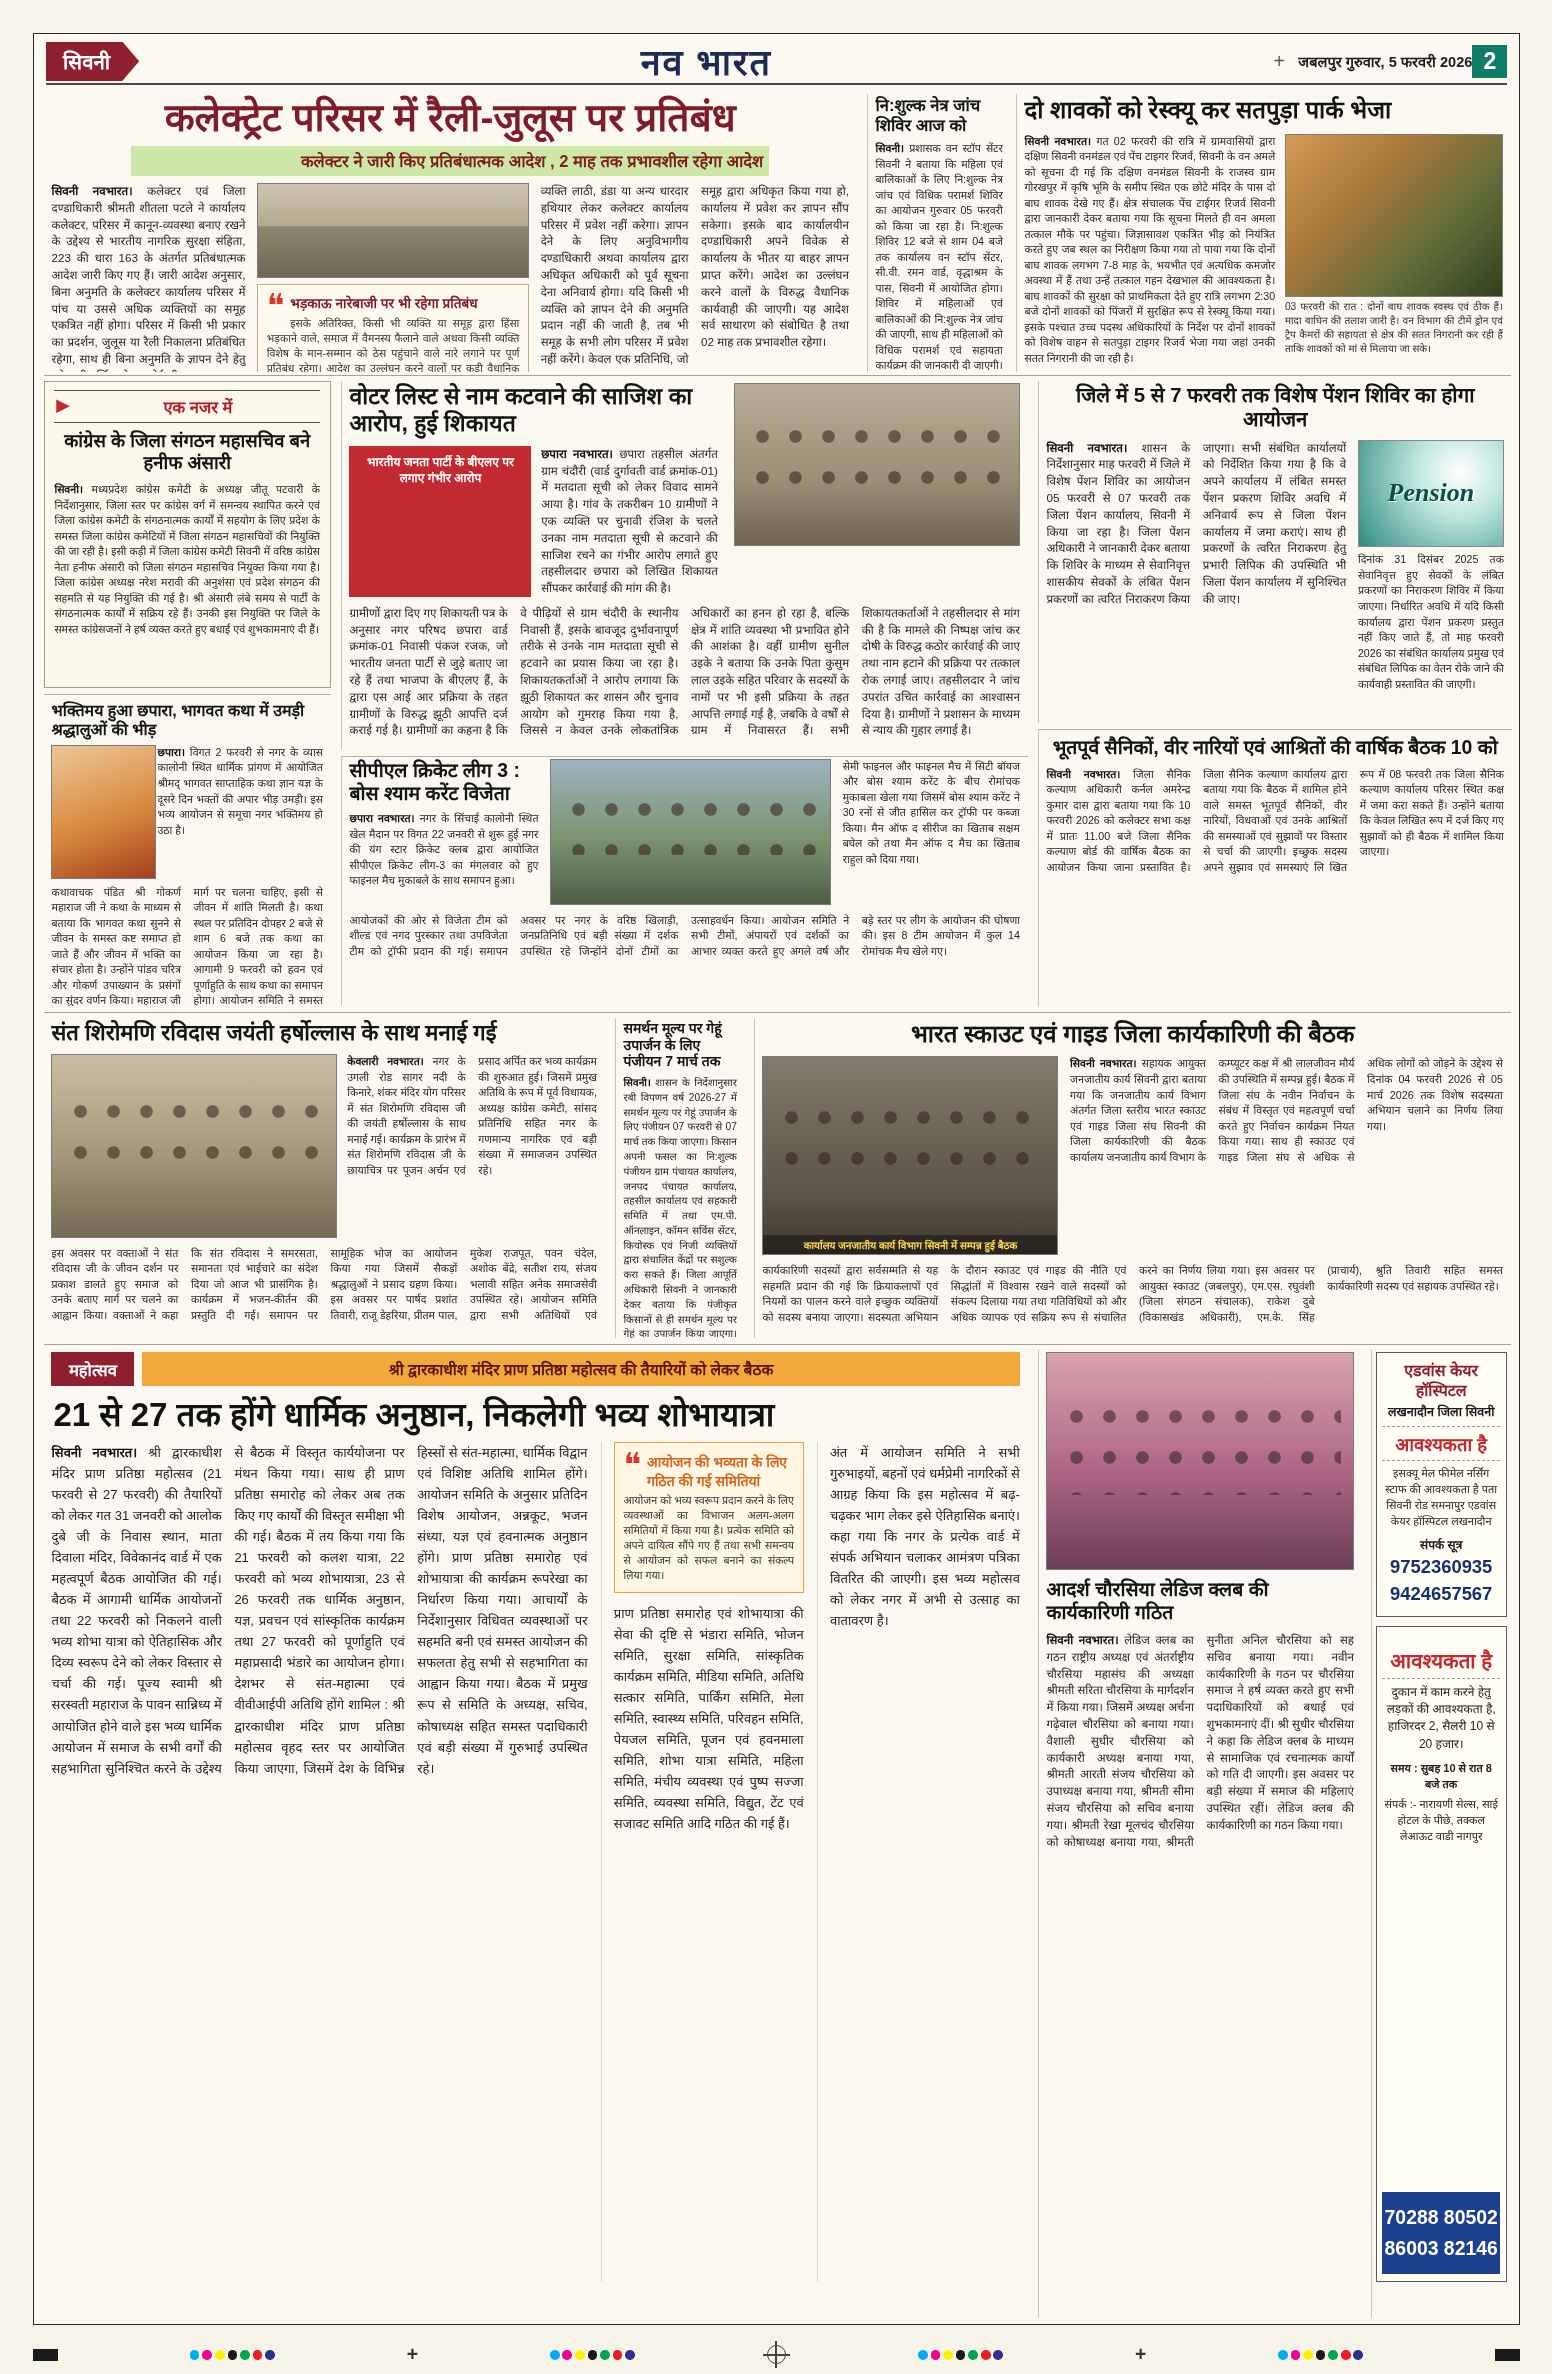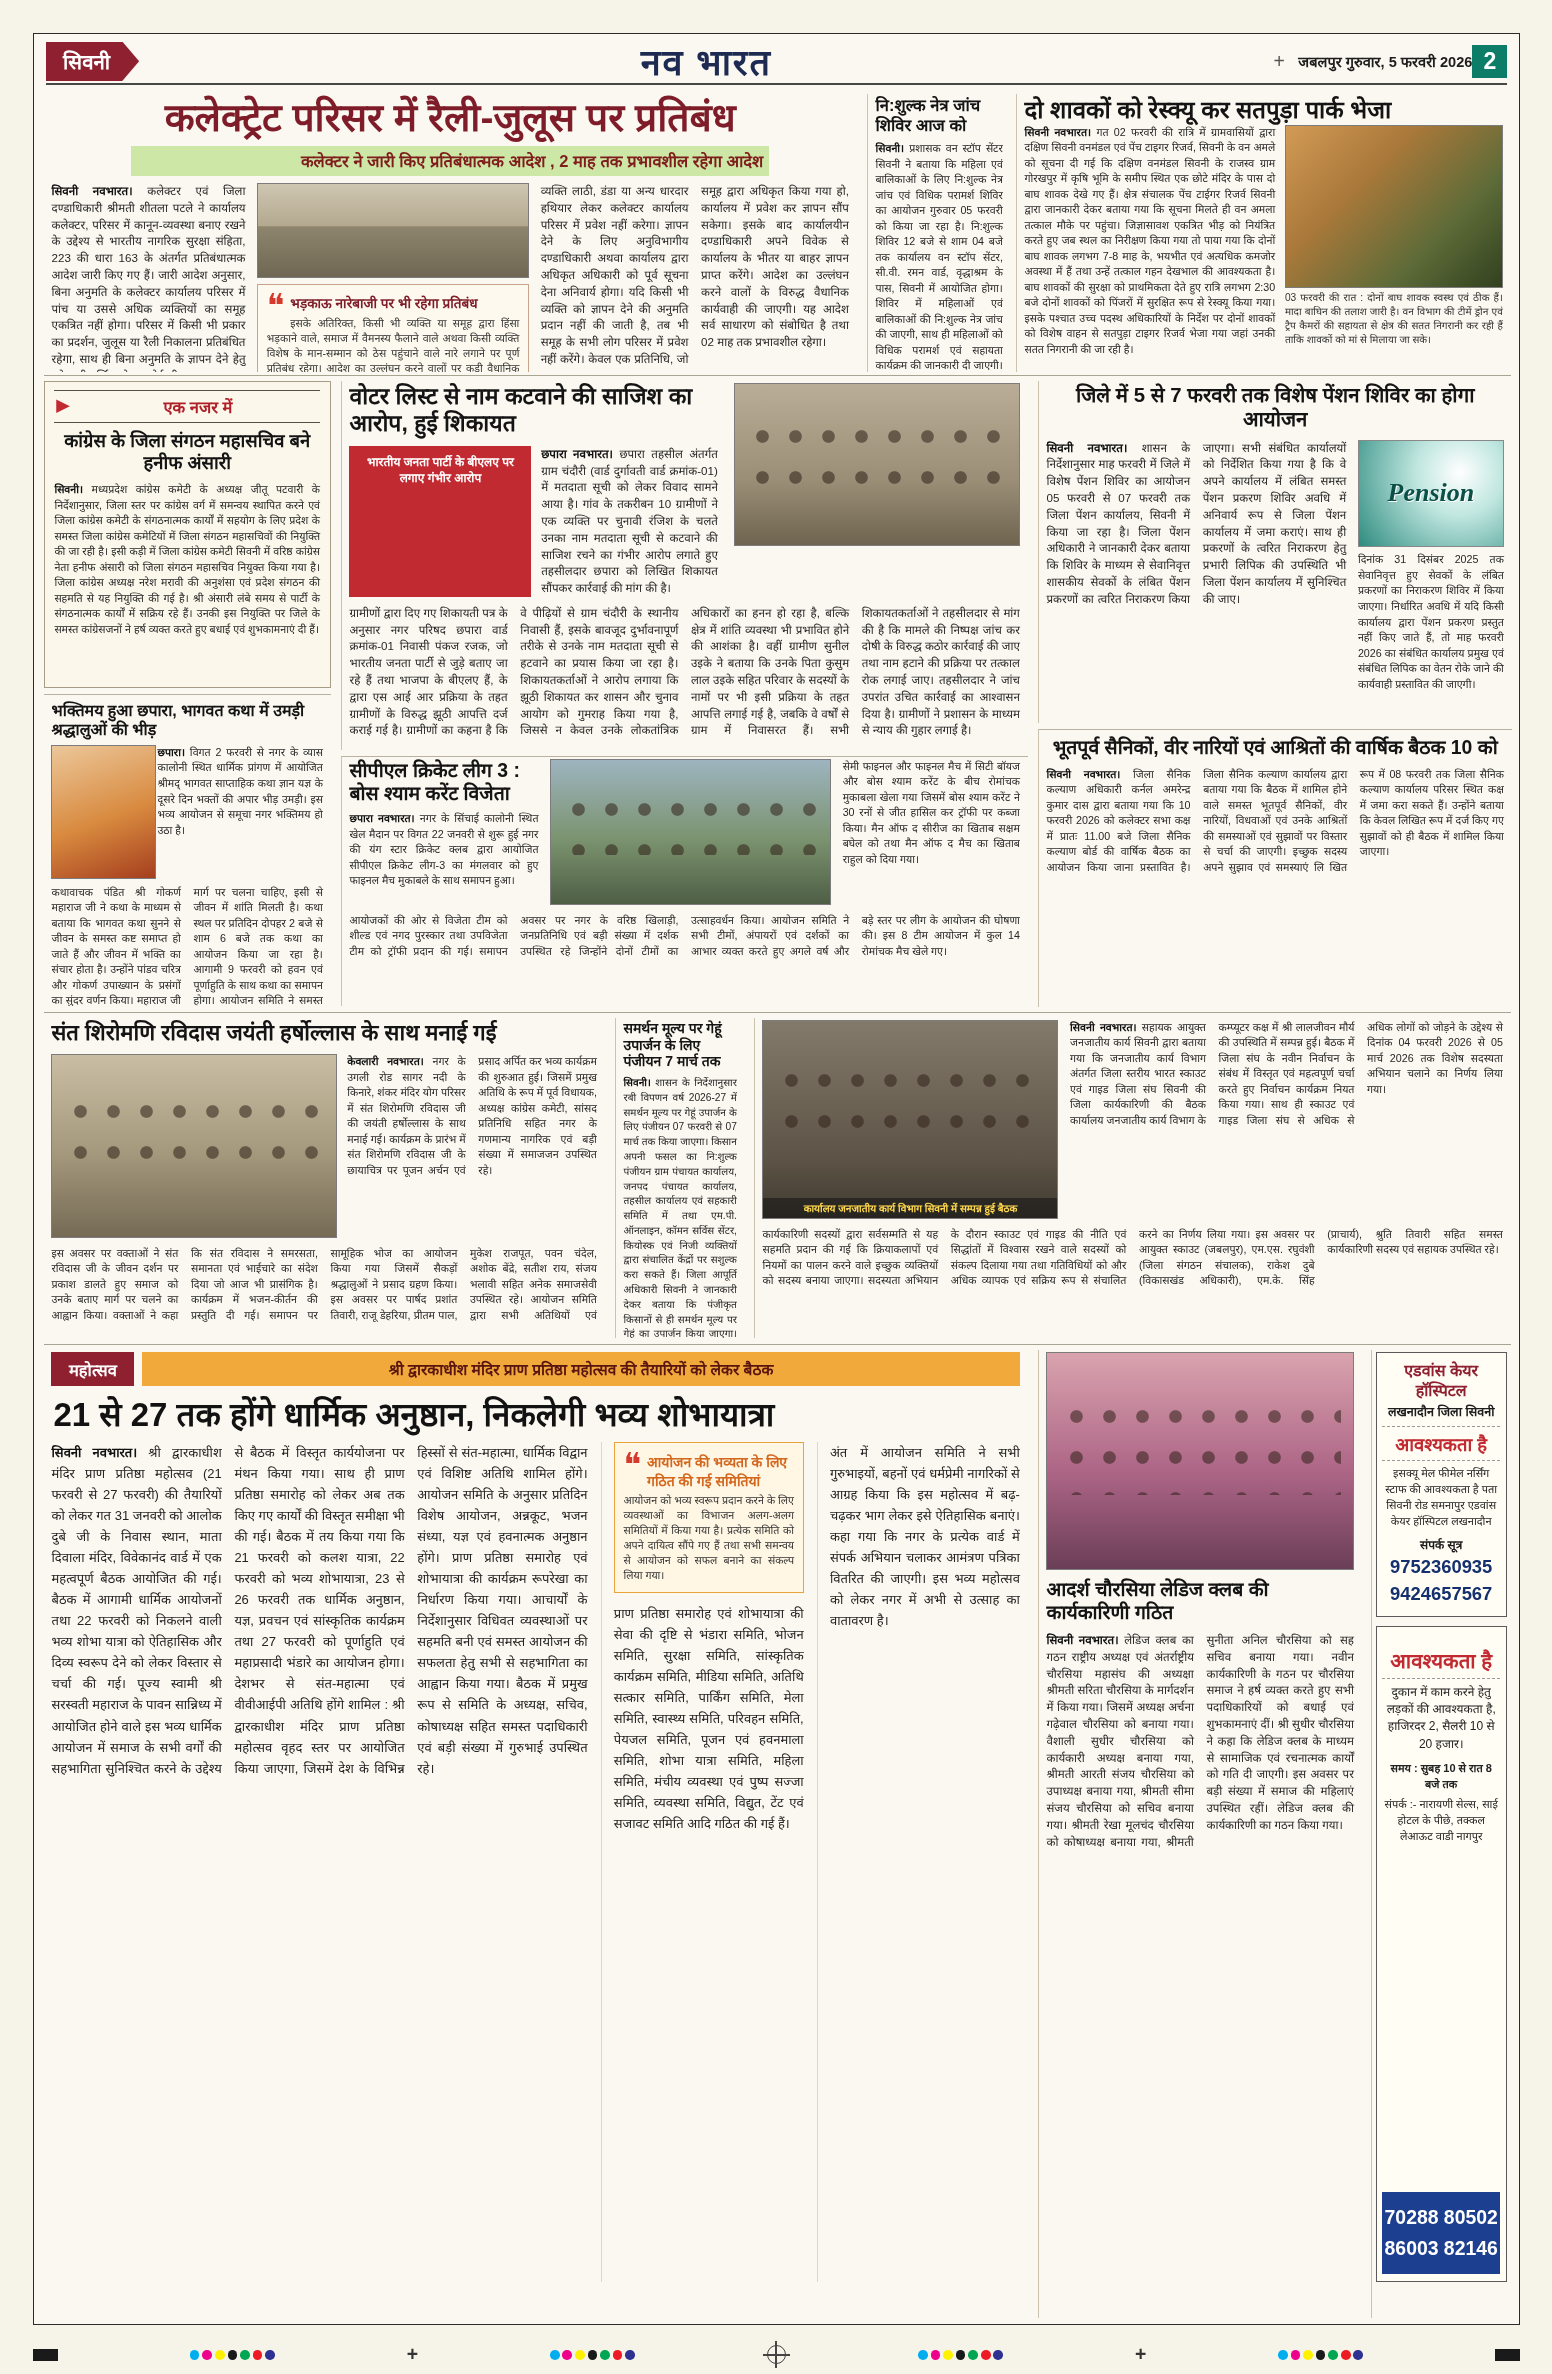--- a/index.html
+++ b/index.html
@@ -144,21 +144,21 @@
 
       <article class="art bl" style="left:823px;top:1.9px;width:144px;height:278px">
         <h2 class="h-md" style="font-size:16.5px;margin-bottom:5.8px">नि:शुल्क नेत्र जांच शिविर आज को</h2>
         <div class="bt sm">
           <b class="dl">सिवनी।</b>
           <span>प्रशासक वन स्टॉप सेंटर सिवनी ने बताया कि महिला एवं बालिकाओं के लिए नि:शुल्क नेत्र जांच एवं विधिक परामर्श शिविर का आयोजन गुरुवार 05 फरवरी को किया जा रहा है। नि:शुल्क शिविर 12 बजे से शाम 04 बजे तक कार्यालय वन स्टॉप सेंटर, सी.वी. रमन वार्ड, वृद्धाश्रम के पास, सिवनी में आयोजित होगा। शिविर में महिलाओं एवं बालिकाओं की नि:शुल्क नेत्र जांच की जाएगी, साथ ही महिलाओं को विधिक परामर्श एवं सहायता कार्यक्रम की जानकारी दी जाएगी। इस शिविर का मुख्य उद्देश्य महिलाओं एवं बालिकाओं को स्वास्थ्य एवं कानूनी अधिकारों के प्रति जागरूक करना एवं उन्हें आवश्यक सहयोग उपलब्ध कराना है। अधिकाधिक संख्या में उपस्थित होकर शिविर का लाभ उठाने की अपील की गई है।</span>
         </div>
       </article>
 
       <article class="art bl" style="left:972px;top:1.9px;width:495px;height:278px">
-        <h2 class="h-md" style="font-size:24px;margin-bottom:0">दो शावकों को रेस्क्यू कर सतपुड़ा पार्क भेजा</h2>
+        <h2 class="h-md" style="font-size:24px;margin-bottom:9px">दो शावकों को रेस्क्यू कर सतपुड़ा पार्क भेजा</h2>
         <div style="display:flex;gap:9.7px">
           <div class="bt sm" style="flex:1">
             <b class="dl">सिवनी नवभारत।</b>
             <span>गत 02 फरवरी की रात्रि में ग्रामवासियों द्वारा दक्षिण सिवनी वनमंडल एवं पेंच टाइगर रिजर्व, सिवनी के वन अमले को सूचना दी गई कि दक्षिण वनमंडल सिवनी के राजस्व ग्राम गोरखपुर में कृषि भूमि के समीप स्थित एक छोटे मंदिर के पास दो बाघ शावक देखे गए हैं। क्षेत्र संचालक पेंच टाईगर रिजर्व सिवनी द्वारा जानकारी देकर बताया गया कि सूचना मिलते ही वन अमला तत्काल मौके पर पहुंचा। जिज्ञासावश एकत्रित भीड़ को नियंत्रित करते हुए जब स्थल का निरीक्षण किया गया तो पाया गया कि दोनों बाघ शावक लगभग 7-8 माह के, भयभीत एवं अत्यधिक कमजोर अवस्था में हैं तथा उन्हें तत्काल गहन देखभाल की आवश्यकता है। बाघ शावकों की सुरक्षा को प्राथमिकता देते हुए रात्रि लगभग 2:30 बजे दोनों शावकों को पिंजरों में सुरक्षित रूप से रेस्क्यू किया गया। इसके पश्चात उच्च पदस्थ अधिकारियों के निर्देश पर दोनों शावकों को विशेष वाहन से सतपुड़ा टाइगर रिजर्व भेजा गया जहां उनकी सतत निगरानी की जा रही है।</span>
           </div>
           <div style="width:218px;flex:none">
             <div class="photo ph-tiger" style="width:218px;height:163px"></div>
             <div class="cap">03 फरवरी की रात : दोनों बाघ शावक स्वस्थ एवं ठीक हैं। मादा बाघिन की तलाश जारी है। वन विभाग की टीमें ड्रोन एवं ट्रैप कैमरों की सहायता से क्षेत्र की सतत निगरानी कर रही हैं ताकि शावकों को मां से मिलाया जा सके।</div>
           </div>
         </div>
@@ -264,20 +264,21 @@
 
       <article class="art bl" style="left:571px;top:926px;width:130px;height:320px">
         <h3 class="h-md red" style="font-size:14px;margin-bottom:5.8px">समर्थन मूल्य पर गेहूं उपार्जन के लिए पंजीयन 7 मार्च तक</h3>
         <div class="bt" style="font-size:10.2px">
           <b class="dl">सिवनी।</b>
           <span>शासन के निर्देशानुसार रबी विपणन वर्ष 2026-27 में समर्थन मूल्य पर गेहूं उपार्जन के लिए पंजीयन 07 फरवरी से 07 मार्च तक किया जाएगा। किसान अपनी फसल का नि:शुल्क पंजीयन ग्राम पंचायत कार्यालय, जनपद पंचायत कार्यालय, तहसील कार्यालय एवं सहकारी समिति में तथा एम.पी. ऑनलाइन, कॉमन सर्विस सेंटर, कियोस्क एवं निजी व्यक्तियों द्वारा संचालित केंद्रों पर सशुल्क करा सकते हैं। जिला आपूर्ति अधिकारी सिवनी ने जानकारी देकर बताया कि पंजीकृत किसानों से ही समर्थन मूल्य पर गेहूं का उपार्जन किया जाएगा। किसानों से अनुरोध किया गया है कि अंतिम तिथि की प्रतीक्षा किए बिना समय पर पंजीयन कराएं। पंजीयन हेतु आधार कार्ड, बैंक खाता एवं भूमि संबंधी दस्तावेज आवश्यक होंगे। सिकमी/बटाईदार एवं वनपट्टाधारी किसानों के पंजीयन केवल सहकारी समिति में स्थापित पंजीयन केंद्र पर ही होंगे तथा अनुबंध दिनांक 02/02/2026 के पूर्व का होने पर ही मान्य किया जाएगा।</span>
         </div>
       </article>
 
       <article class="art bl" style="left:710px;top:926px;width:757px;height:320px">
+        <h2 class="h-md" style="font-size:24px;text-align:center;margin-bottom:7.8px">भारत स्काउट एवं गाइड जिला कार्यकारिणी की बैठक</h2>
         <div style="display:flex;gap:11.6px">
           <div class="photo ph-meeting ph-people" style="width:296px;height:199px">
             <div class="ph-caption-ov">कार्यालय जनजातीय कार्य विभाग सिवनी में सम्पन्न हुई बैठक</div>
           </div>
           <div class="bt sm c3" style="flex:1">
             <b class="dl">सिवनी नवभारत।</b>
             <span>सहायक आयुक्त जनजातीय कार्य सिवनी द्वारा बताया गया कि जनजातीय कार्य विभाग अंतर्गत जिला स्तरीय भारत स्काउट एवं गाइड जिला संघ सिवनी की जिला कार्यकारिणी की बैठक कार्यालय जनजातीय कार्य विभाग के कम्प्यूटर कक्ष में श्री लालजीवन मौर्य की उपस्थिति में सम्पन्न हुई। बैठक में जिला संघ के नवीन निर्वाचन के संबंध में विस्तृत एवं महत्वपूर्ण चर्चा करते हुए निर्वाचन कार्यक्रम नियत किया गया। साथ ही स्काउट एवं गाइड जिला संघ से अधिक से अधिक लोगों को जोड़ने के उद्देश्य से दिनांक 04 फरवरी 2026 से 05 मार्च 2026 तक विशेष सदस्यता अभियान चलाने का निर्णय लिया गया।</span>
           </div>
         </div>
         <div class="bt sm c4" style="margin-top:7.8px;height:70px">कार्यकारिणी सदस्यों द्वारा सर्वसम्मति से यह सहमति प्रदान की गई कि क्रियाकलापों एवं नियमों का पालन करने वाले इच्छुक व्यक्तियों को सदस्य बनाया जाएगा। सदस्यता अभियान के दौरान स्काउट एवं गाइड की नीति एवं सिद्धांतों में विश्वास रखने वाले सदस्यों को संकल्प दिलाया गया तथा गतिविधियों को और अधिक व्यापक एवं सक्रिय रूप से संचालित करने का निर्णय लिया गया। इस अवसर पर आयुक्त स्काउट (जबलपुर), एम.एस. रघुवंशी (जिला संगठन संचालक), राकेश दुबे (विकासखंड अधिकारी), एम.के. सिंह (प्राचार्य), श्रुति तिवारी सहित समस्त कार्यकारिणी सदस्य एवं सहायक उपस्थित रहे।</div>

